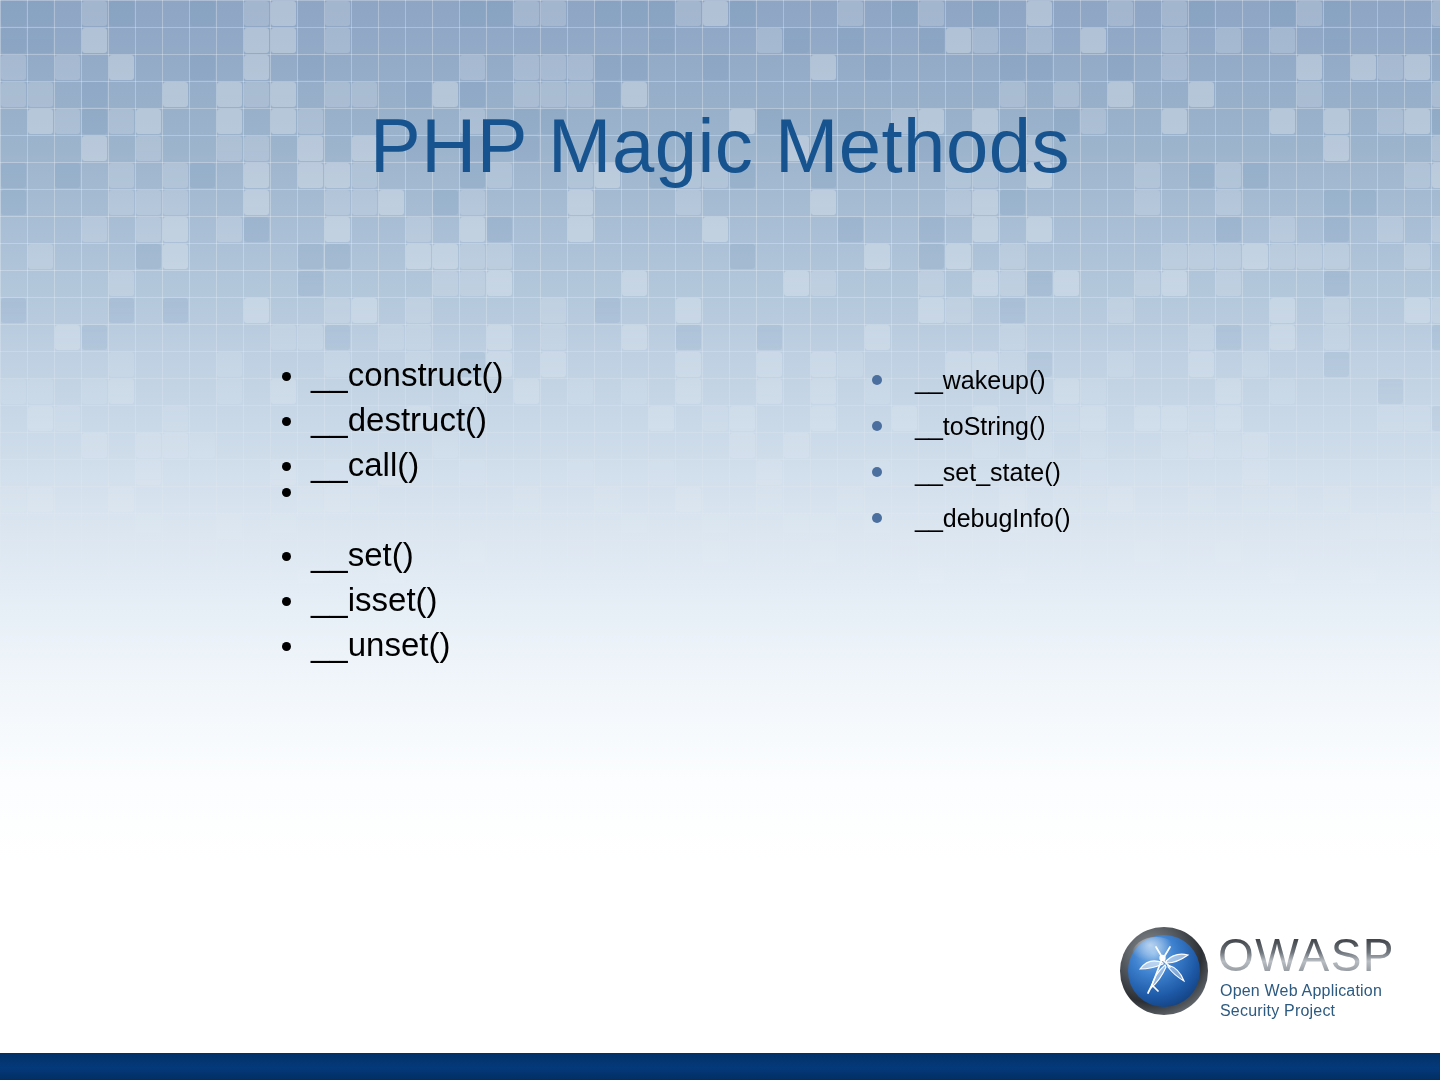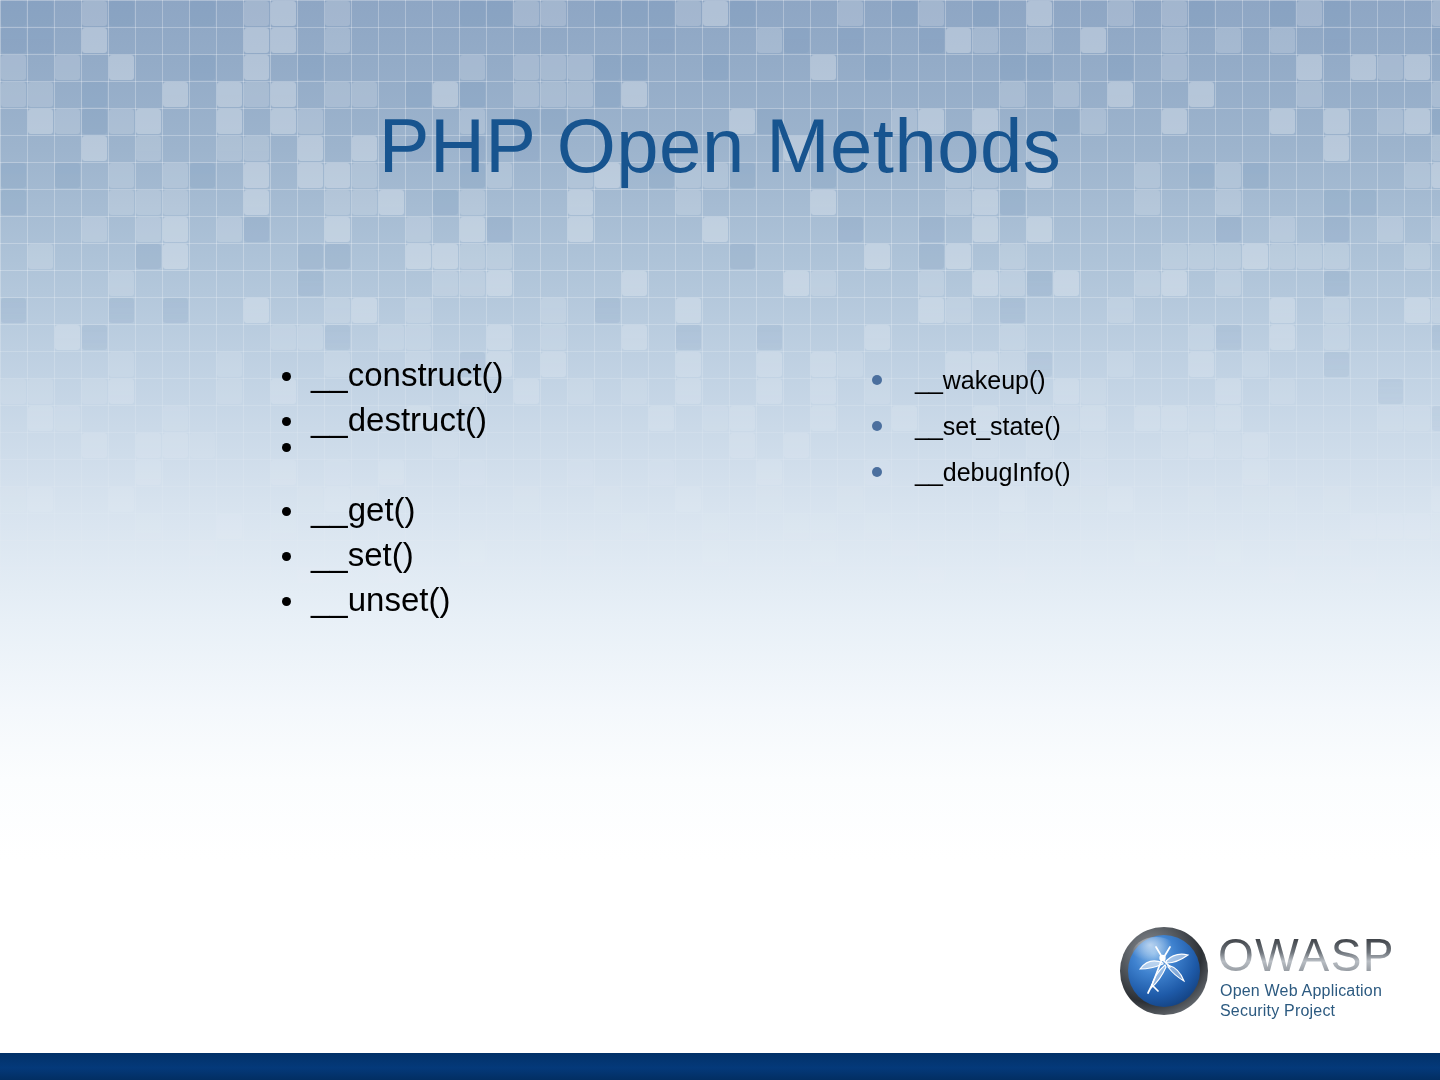--- a/index.html
+++ b/index.html
@@ -602,52 +602,60 @@
         <div class="tile lt" style="left: 703px; top: 676px;"></div>
         <div class="tile lt" style="left: 784px; top: 676px;"></div>
         <div class="tile lt" style="left: 865px; top: 676px;"></div>
         <div class="tile lt" style="left: 1000px; top: 676px;"></div>
         <div class="tile lt" style="left: 1027px; top: 676px;"></div>
         <div class="tile lt" style="left: 1081px; top: 676px;"></div>
         <div class="tile lt2" style="left: 1297px; top: 676px;"></div>
       </div>
   </div>
 
-  <div id="title">PHP Open Methods</div>
+  <div id="title">PHP Magic Methods</div>
 
   <div class="col" id="col-left">
       <div class="bullet-row">
         <span class="dot" style="background: rgb(0, 0, 0);"></span>
         <span class="bullet-text">__construct()</span>
       </div>
       <div class="bullet-row">
         <span class="dot" style="background: rgb(0, 0, 0);"></span>
         <span class="bullet-text">__destruct()</span>
       </div>
       <div class="bullet-row">
         <span class="dot" style="background: rgb(0, 0, 0);"></span>
+        <span class="bullet-text">__call()</span>
       </div>
       <div class="bullet-row">
         <span class="dot" style="background: rgb(0, 0, 0);"></span>
-        <span class="bullet-text">__get()</span>
       </div>
       <div class="bullet-row">
         <span class="dot" style="background: rgb(0, 0, 0);"></span>
         <span class="bullet-text">__set()</span>
       </div>
       <div class="bullet-row">
         <span class="dot" style="background: rgb(0, 0, 0);"></span>
+        <span class="bullet-text">__isset()</span>
+      </div>
+      <div class="bullet-row">
+        <span class="dot" style="background: rgb(0, 0, 0);"></span>
         <span class="bullet-text">__unset()</span>
       </div>
     </div>
 
   <div class="col" id="col-right">
       <div class="bullet-row">
         <span class="dot" style="background: rgb(75, 111, 158);"></span>
         <span class="bullet-text">__wakeup()</span>
+      </div>
+      <div class="bullet-row">
+        <span class="dot" style="background: rgb(75, 111, 158);"></span>
+        <span class="bullet-text">__toString()</span>
       </div>
       <div class="bullet-row">
         <span class="dot" style="background: rgb(75, 111, 158);"></span>
         <span class="bullet-text">__set_state()</span>
       </div>
       <div class="bullet-row">
         <span class="dot" style="background: rgb(75, 111, 158);"></span>
         <span class="bullet-text">__debugInfo()</span>
       </div>
     </div>

